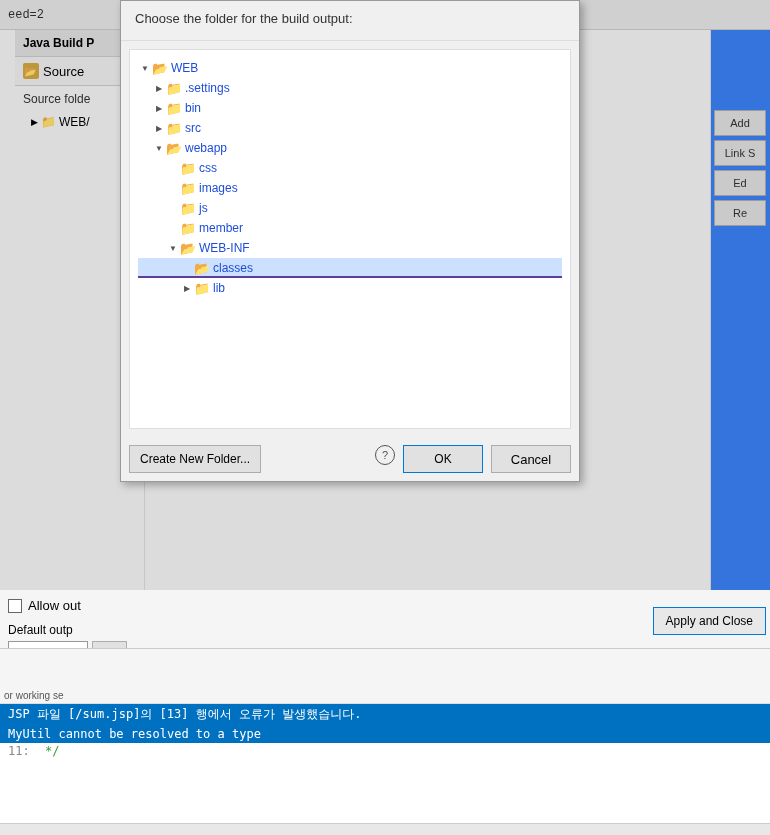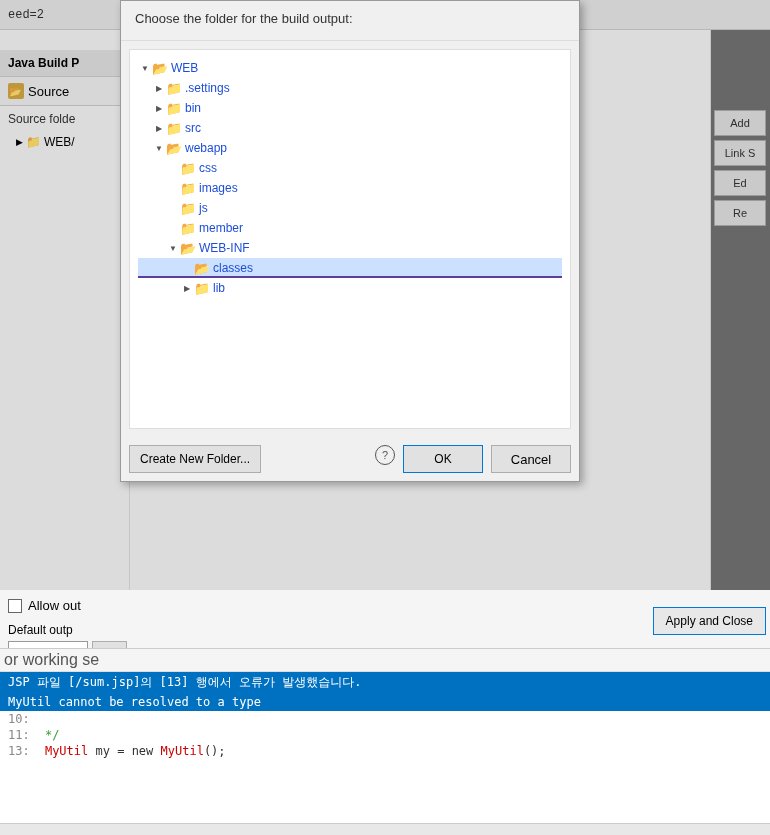--- a/index.html
+++ b/index.html
@@ -37,26 +37,25 @@
     .title-bar-text {
       font-size: 12px;
       color: #333;
       font-family: Liberation Mono, monospace;
     }
 
     
     .left-panel {
       position: absolute;
       top: 30px;
-      left: 0;
+      left: 15px;
       width: 130px;
       height: 590px;
       background: #f5f5f5;
       border-right: 1px solid #ddd;
-      margin-top: 20px;
     }
 
     .java-build-title {
       background: #e1e1e1;
       padding: 6px 8px;
       font-size: 12px;
       font-weight: bold;
       border-bottom: 1px solid #ccc;
     }
 
@@ -94,21 +93,21 @@
       font-size: 12px;
     }
 
     
     .right-panel {
       position: absolute;
       top: 30px;
       right: 0;
       width: 60px;
       height: 590px;
-      background: #737373;
+      background: #3b82f6;
       border-left: 1px solid #ddd;
       display: flex;
       flex-direction: column;
       align-items: flex-end;
       padding: 80px 4px 0 4px;
       gap: 4px;
     }
 
     .right-btn {
       width: 52px;
@@ -535,29 +534,22 @@
   <div class="output-input-row">
     <input class="output-input" type="text" value="WEB/webap" style="">
     <button class="browse-btn">Bro</button>
   </div>
 </div>
 
 <button class="apply-close-btn">Apply and Close</button>
 
 <div class="code-editor">
   <div style="display:flex;align-items:center;padding:2px 4px;background:#f5f5f5;border-bottom:1px solid #ddd;">
-    <span style="font-size:16px;color:#555;">or working se</span>
+    <span style="font-size:10px;color:#555;margin-top:39px;">or working se</span>
   </div>
   <div class="error-line">JSP 파일 [/sum.jsp]의 [13] 행에서 오류가 발생했습니다.</div>
   <div class="error-line2">MyUtil cannot be resolved to a type</div>
   <div class="code-line">
-    <span class="code-num">10:</span>
-  </div>
-  <div class="code-line">
     <span class="code-num">11:</span>
     <span class="code-comment">       */</span>
   </div>
-  <div class="code-line">
-    <span class="code-num">13:</span>
-    <span>       </span><span style="color:#cc0000;">MyUtil</span><span> my = new </span><span style="color:#cc0000;">MyUtil</span><span>();</span>
-  </div>
   <div class="scrollbar-bottom"></div>
 </div>
 
 </body></html>

